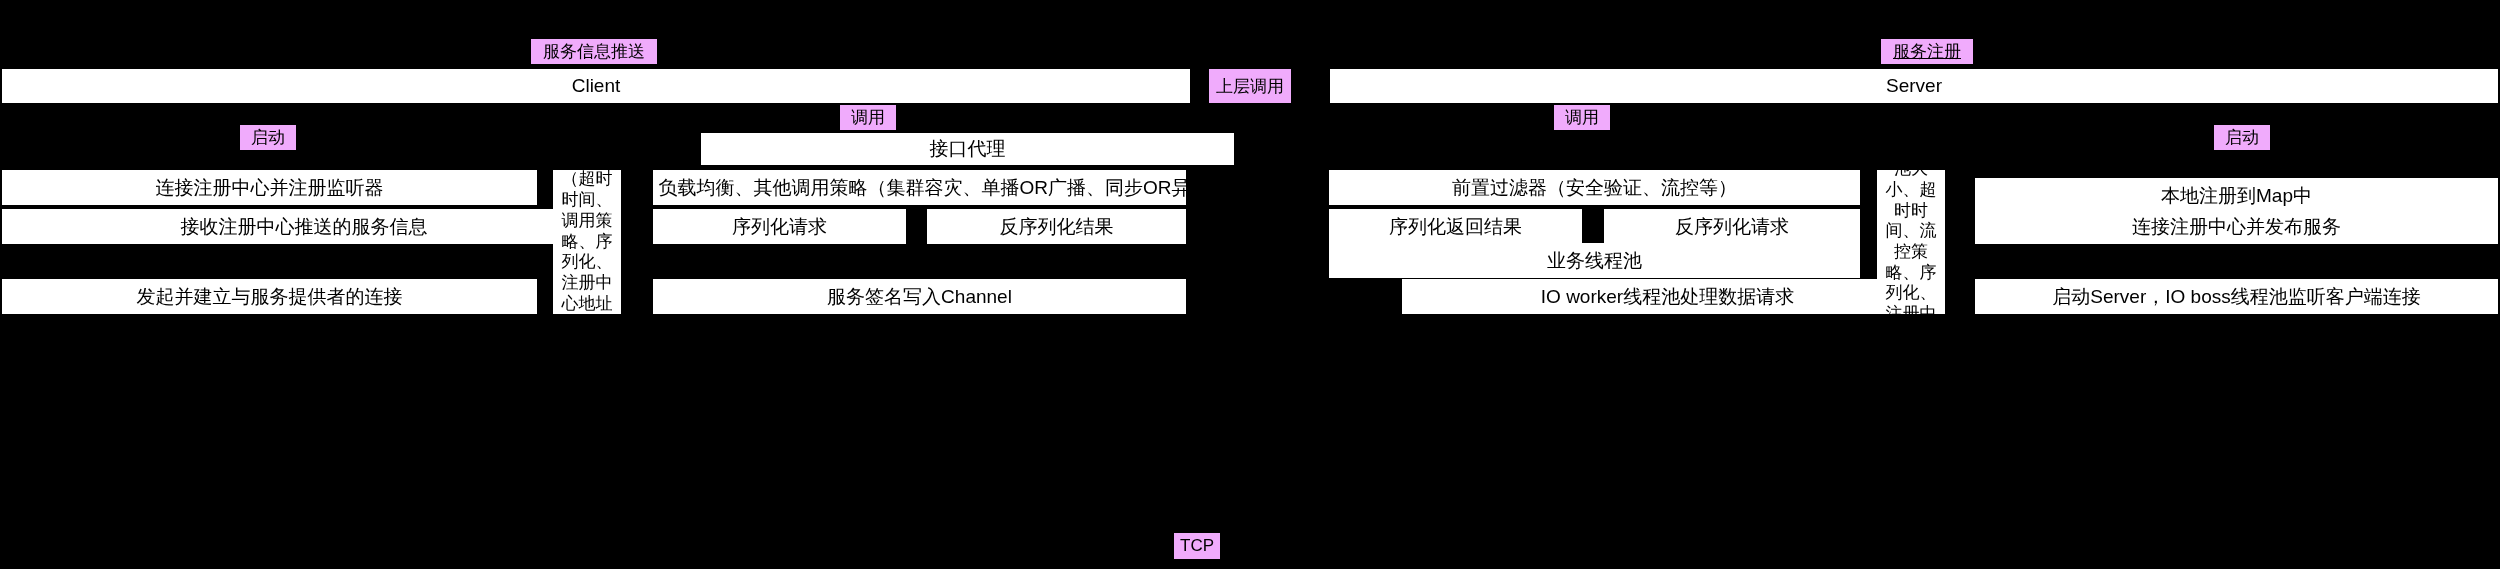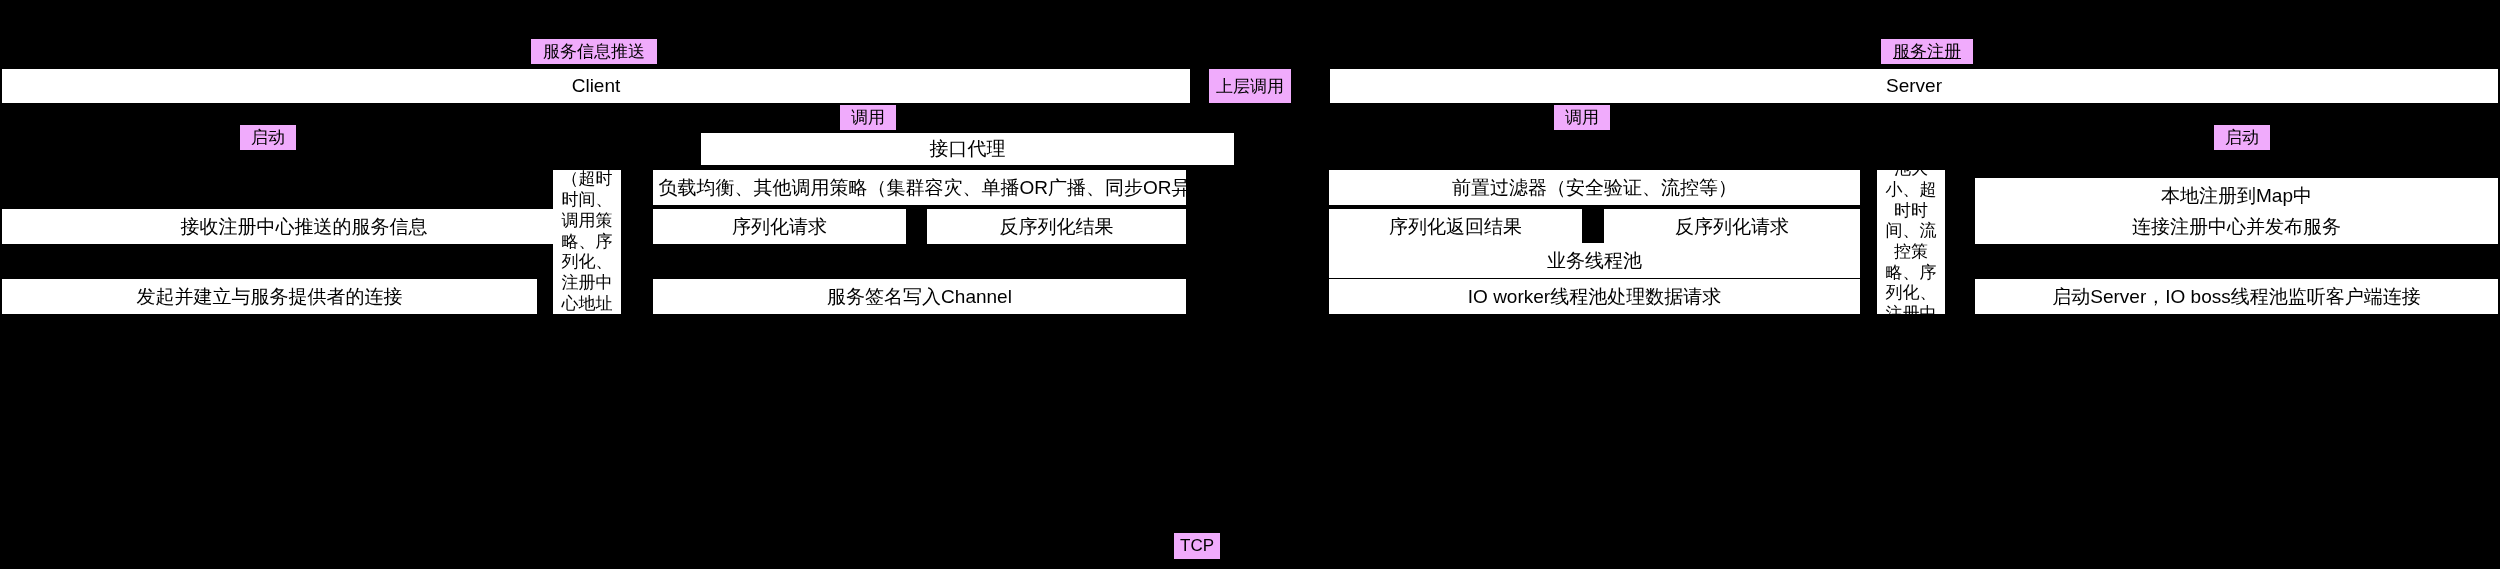--- a/index.html
+++ b/index.html
@@ -73,35 +73,36 @@
 
   <div class="lbl" style="left:1554px;top:105px;width:56px;height:25px;">调用</div>
 
   <div class="lbl" style="left:240px;top:125px;width:56px;height:25px;">启动</div>
 
   <div class="lbl" style="left:2214px;top:125px;width:56px;height:25px;">启动</div>
 
   <div class="box fs-big" style="left:653px;top:133px;width:533px;height:32px;margin-left:48px;">接口代理</div>
 
 
+  <div class="box fs-big" style="left:2px;top:170px;width:535px;height:35px;">连接注册中心并注册监听器</div>
   <div class="box fs-big" style="left:2px;top:209px;width:604px;height:35px;">接收注册中心推送的服务信息</div>
   <div class="box fs-big" style="left:2px;top:279px;width:535px;height:35px;">发起并建立与服务提供者的连接</div>
 
   <div class="vcol" style="left:553px;top:170px;width:68px;height:144px;">配置（超时时间、调用策略、序列化、注册中心地址等）</div>
 
   <div class="box fs-big" style="left:653px;top:170px;width:533px;height:35px;padding-left:48px;">负载均衡、其他调用策略（集群容灾、单播OR广播、同步OR异步）</div>
   <div class="box fs-big" style="left:653px;top:209px;width:253px;height:35px;">序列化请求</div>
   <div class="box fs-big" style="left:927px;top:209px;width:259px;height:35px;">反序列化结果</div>
   <div class="box fs-big" style="left:653px;top:279px;width:533px;height:35px;">服务签名写入Channel</div>
 
   <div class="box fs-big" style="left:1329px;top:170px;width:531px;height:35px;">前置过滤器（安全验证、流控等）</div>
   <div class="box fs-big" style="left:1329px;top:209px;width:253px;height:35px;">序列化返回结果</div>
   <div class="box fs-big" style="left:1604px;top:209px;width:256px;height:35px;">反序列化请求</div>
   <div class="box fs-big" style="left:1329px;top:243px;width:531px;height:35px;">业务线程池</div>
-  <div class="box fs-big" style="left:1329px;top:279px;width:531px;height:35px;">IO worker线程池处理数据请求</div>
+  <div class="box fs-big" style="left:1402px;top:279px;width:531px;height:35px;">IO worker线程池处理数据请求</div>
 
   <div class="vcol" style="left:1877px;top:170px;width:68px;height:144px;">配置（线程池大小、超时时间、流控策略、序列化、注册中心地址等）</div>
 
   <div class="box fs-big" style="left:1975px;top:170px;width:523px;height:35px;margin-top:8px;">本地注册到Map中</div>
   <div class="box fs-big" style="left:1975px;top:209px;width:523px;height:35px;">连接注册中心并发布服务</div>
   <div class="box fs-big" style="left:1975px;top:279px;width:523px;height:35px;">启动Server，IO boss线程池监听客户端连接</div>
 
   <div class="lbl" style="left:1174px;top:533px;width:46px;height:26px;">TCP</div>
 
 </div>

